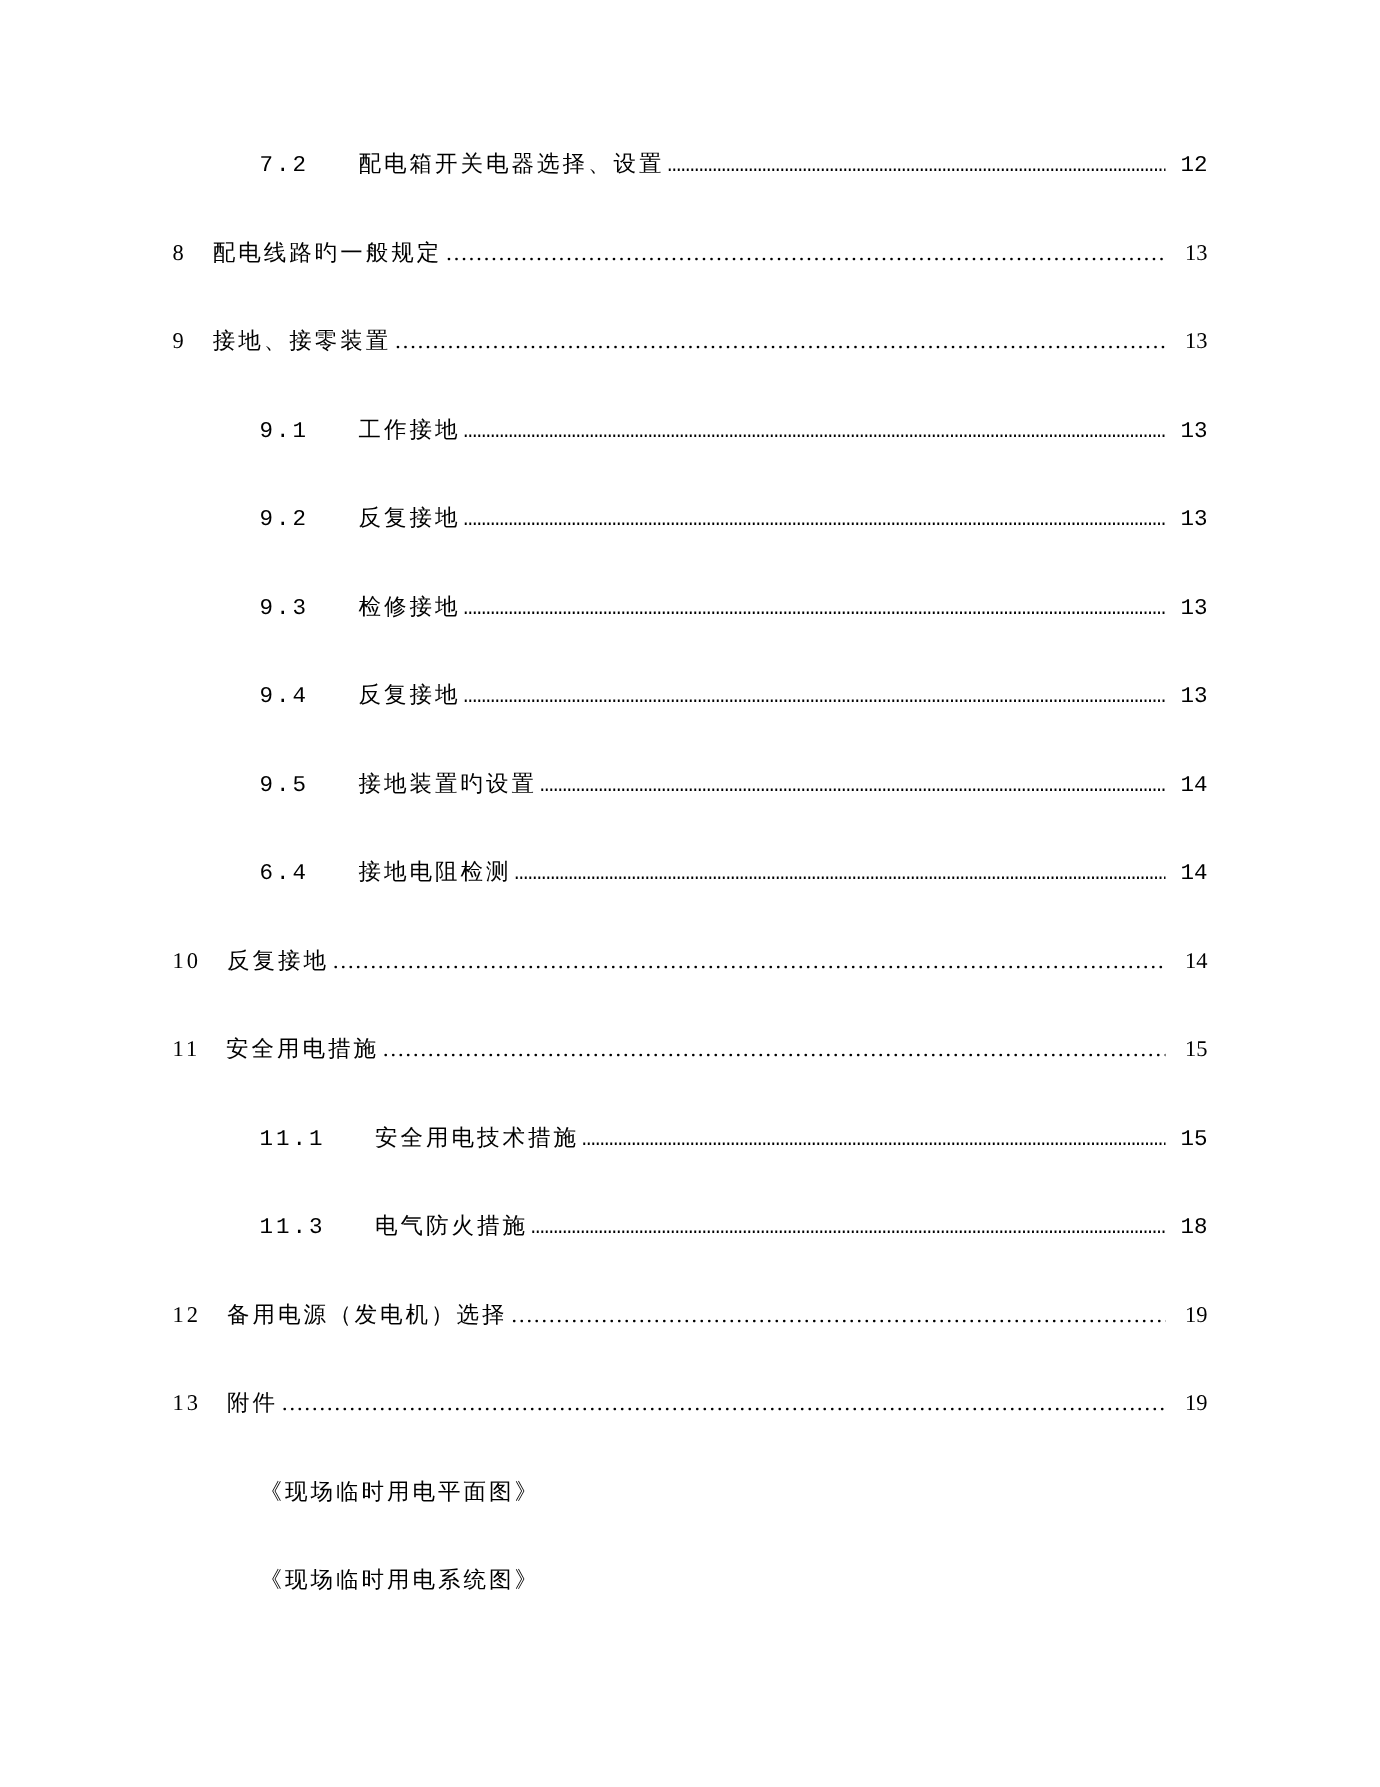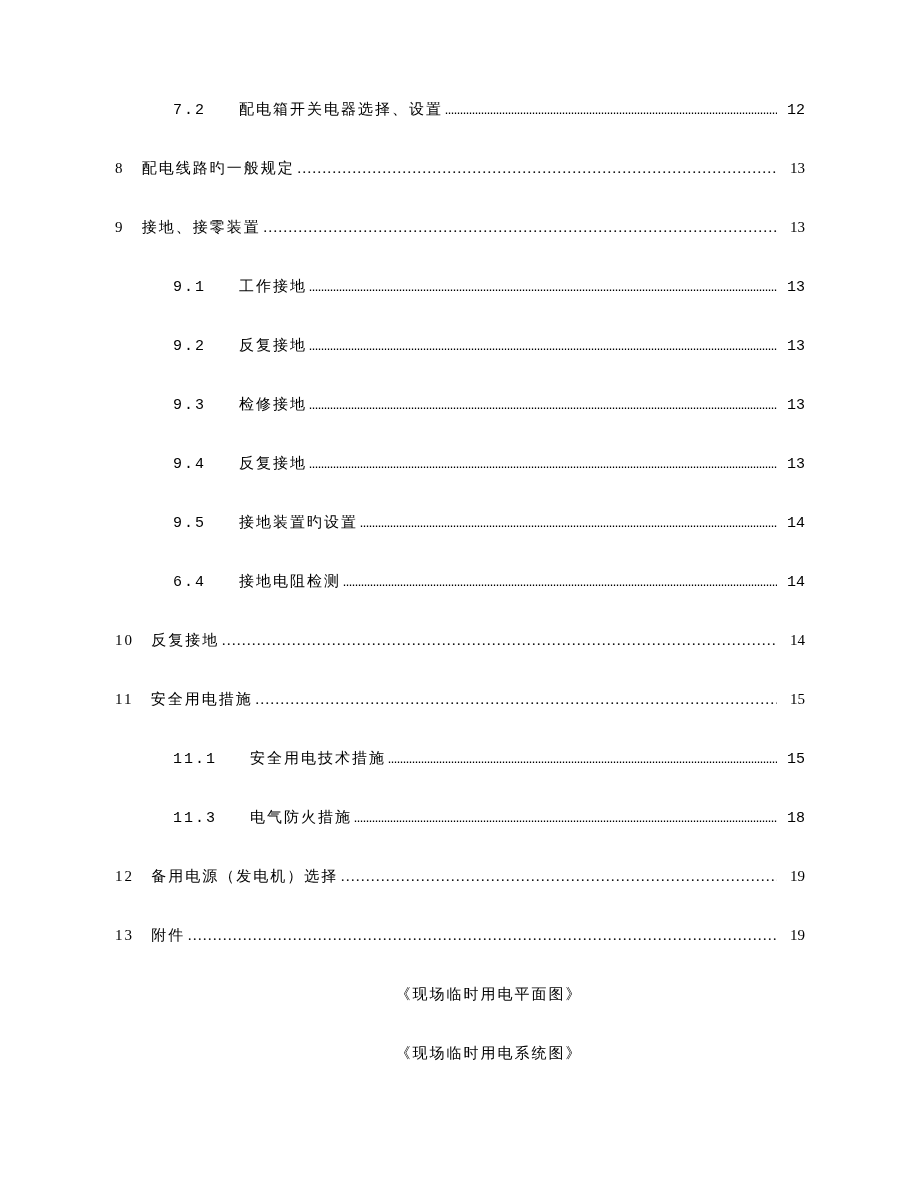--- a/index.html
+++ b/index.html
@@ -50,21 +50,20 @@
     flex: 0 0 auto;
     padding-left: 6px;
     letter-spacing: 0;
     width: 22px;
     text-align: right;
   }
   .plain-line {
     padding-left: 58px;
     margin-bottom: 40px;
     letter-spacing: 2px;
-    text-align: center;
   }
 </style>
 </head>
 <body>
 
 <div class="page">
   <div id="toc-list">
       <div class="toc-entry level2">
         <span class="toc-label"><span>7.2</span>&nbsp;&nbsp;&nbsp;<span>配电箱开关电器选择、设置</span></span>
         <span class="toc-dots"></span>

